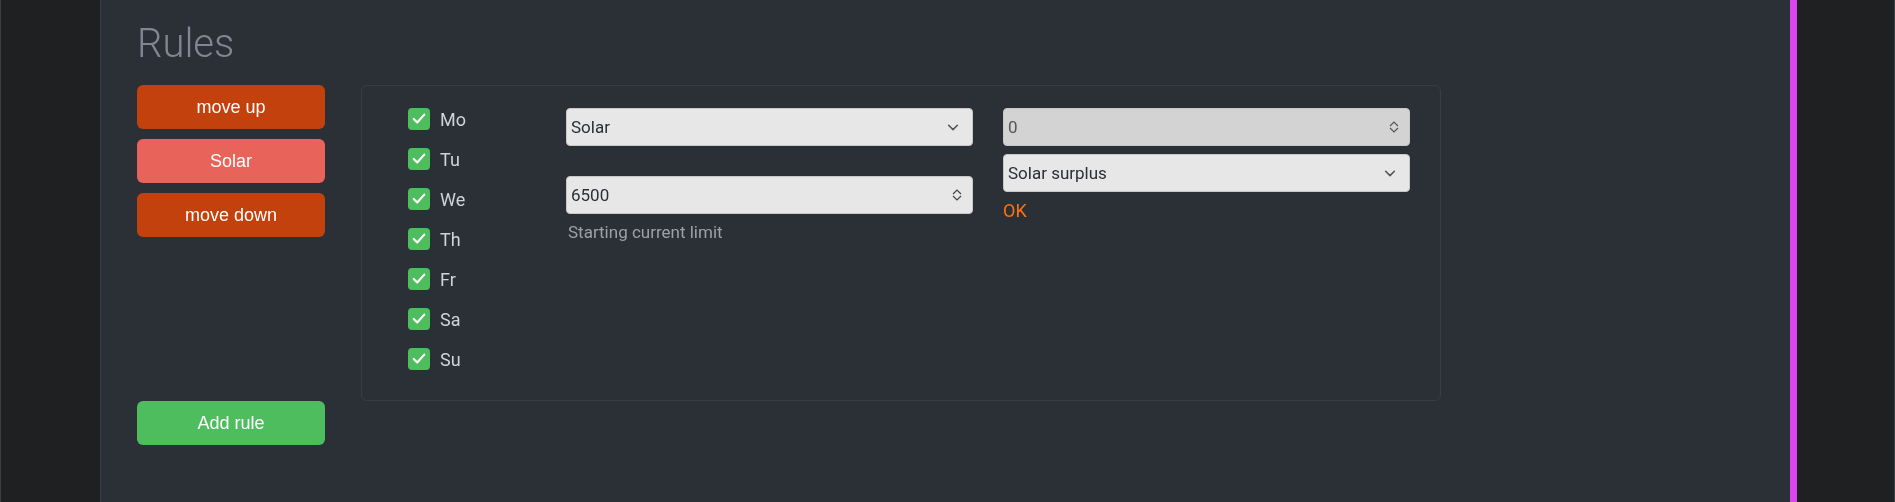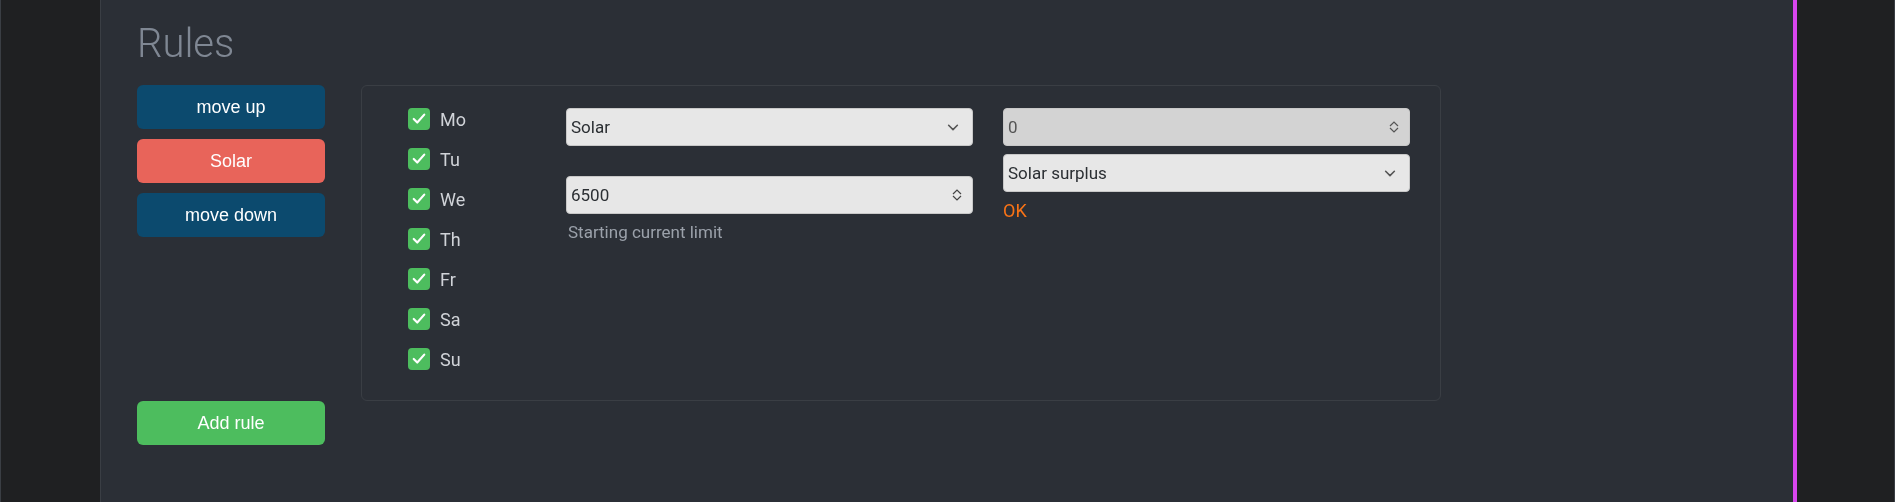--- a/index.html
+++ b/index.html
@@ -14,21 +14,21 @@
     .outer-border-left { position: absolute; left: 0; top: 0; bottom: 0; width: 8px; background: #1f2022; border-left: 1px solid #3a3e44; }
     .outer-border-right { position: absolute; right: 0; top: 0; bottom: 0; width: 8px; background: #1f2022; border-right: 1px solid #3a3e44; }
     .inner-panel {
       position: absolute;
       left: 100px;
       right: 98px;
       top: 0;
       bottom: 0;
       background: #2b2f36;
       border-left: 1px solid #3a3e44;
-      border-right: 4px solid #d946ef;
+      border-right: 7px solid #d946ef;
       padding: 20px 36px 0 36px;
     }
     .page-title {
       color: #7f8793;
       font-size: 40px;
       font-weight: 300;
       margin-bottom: 18px;
     }
     .content-row {
       display: flex;
@@ -46,21 +46,21 @@
       height: 44px;
       border: none;
       border-radius: 6px;
       font-size: 18px;
       color: #fff;
       cursor: pointer;
       display: flex;
       align-items: center;
       justify-content: center;
     }
-    .btn-blue { background: #0c4a6e; }
+    .btn-blue { background: #c2410c; }
     .btn-red { background: #e8645a; }
     .btn-green { background: #4dbd5e; }
     .add-rule-wrap { margin-top: 154px; }
     .rule-card {
       flex: 1;
       border: 1px solid #3a3e44;
       border-radius: 6px;
       padding: 22px 30px 30px 46px;
       display: flex;
       gap: 100px;

